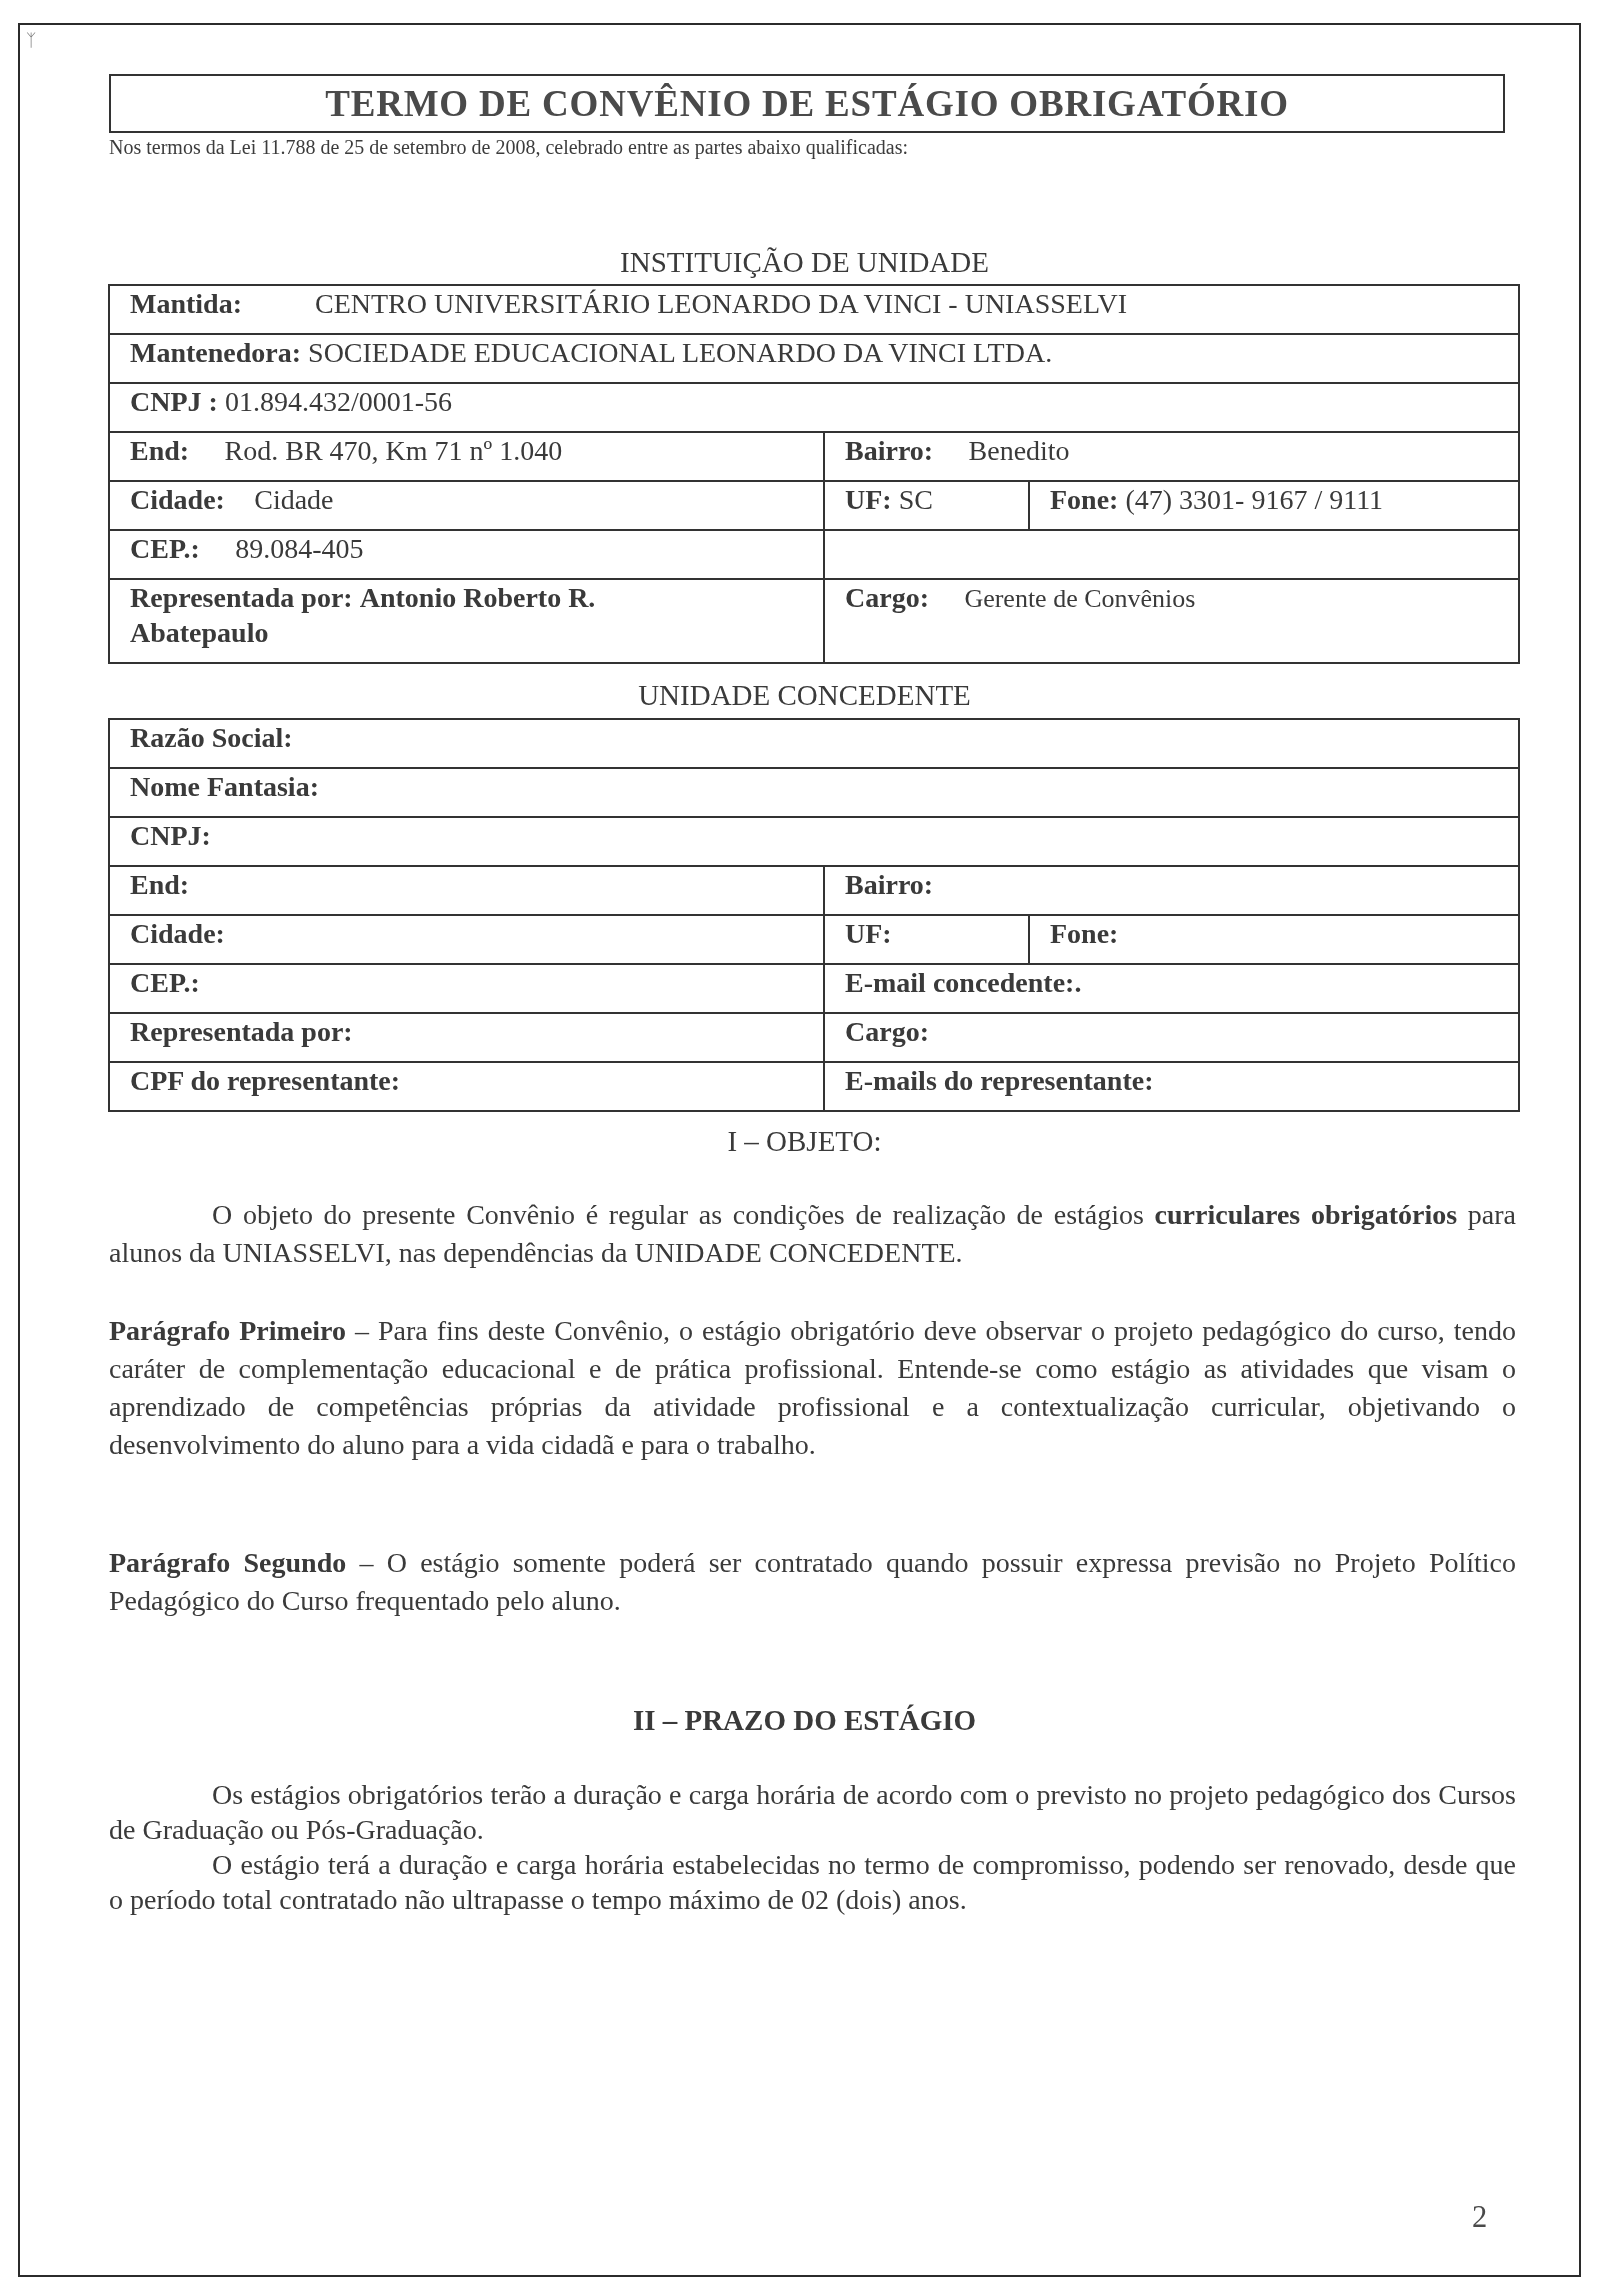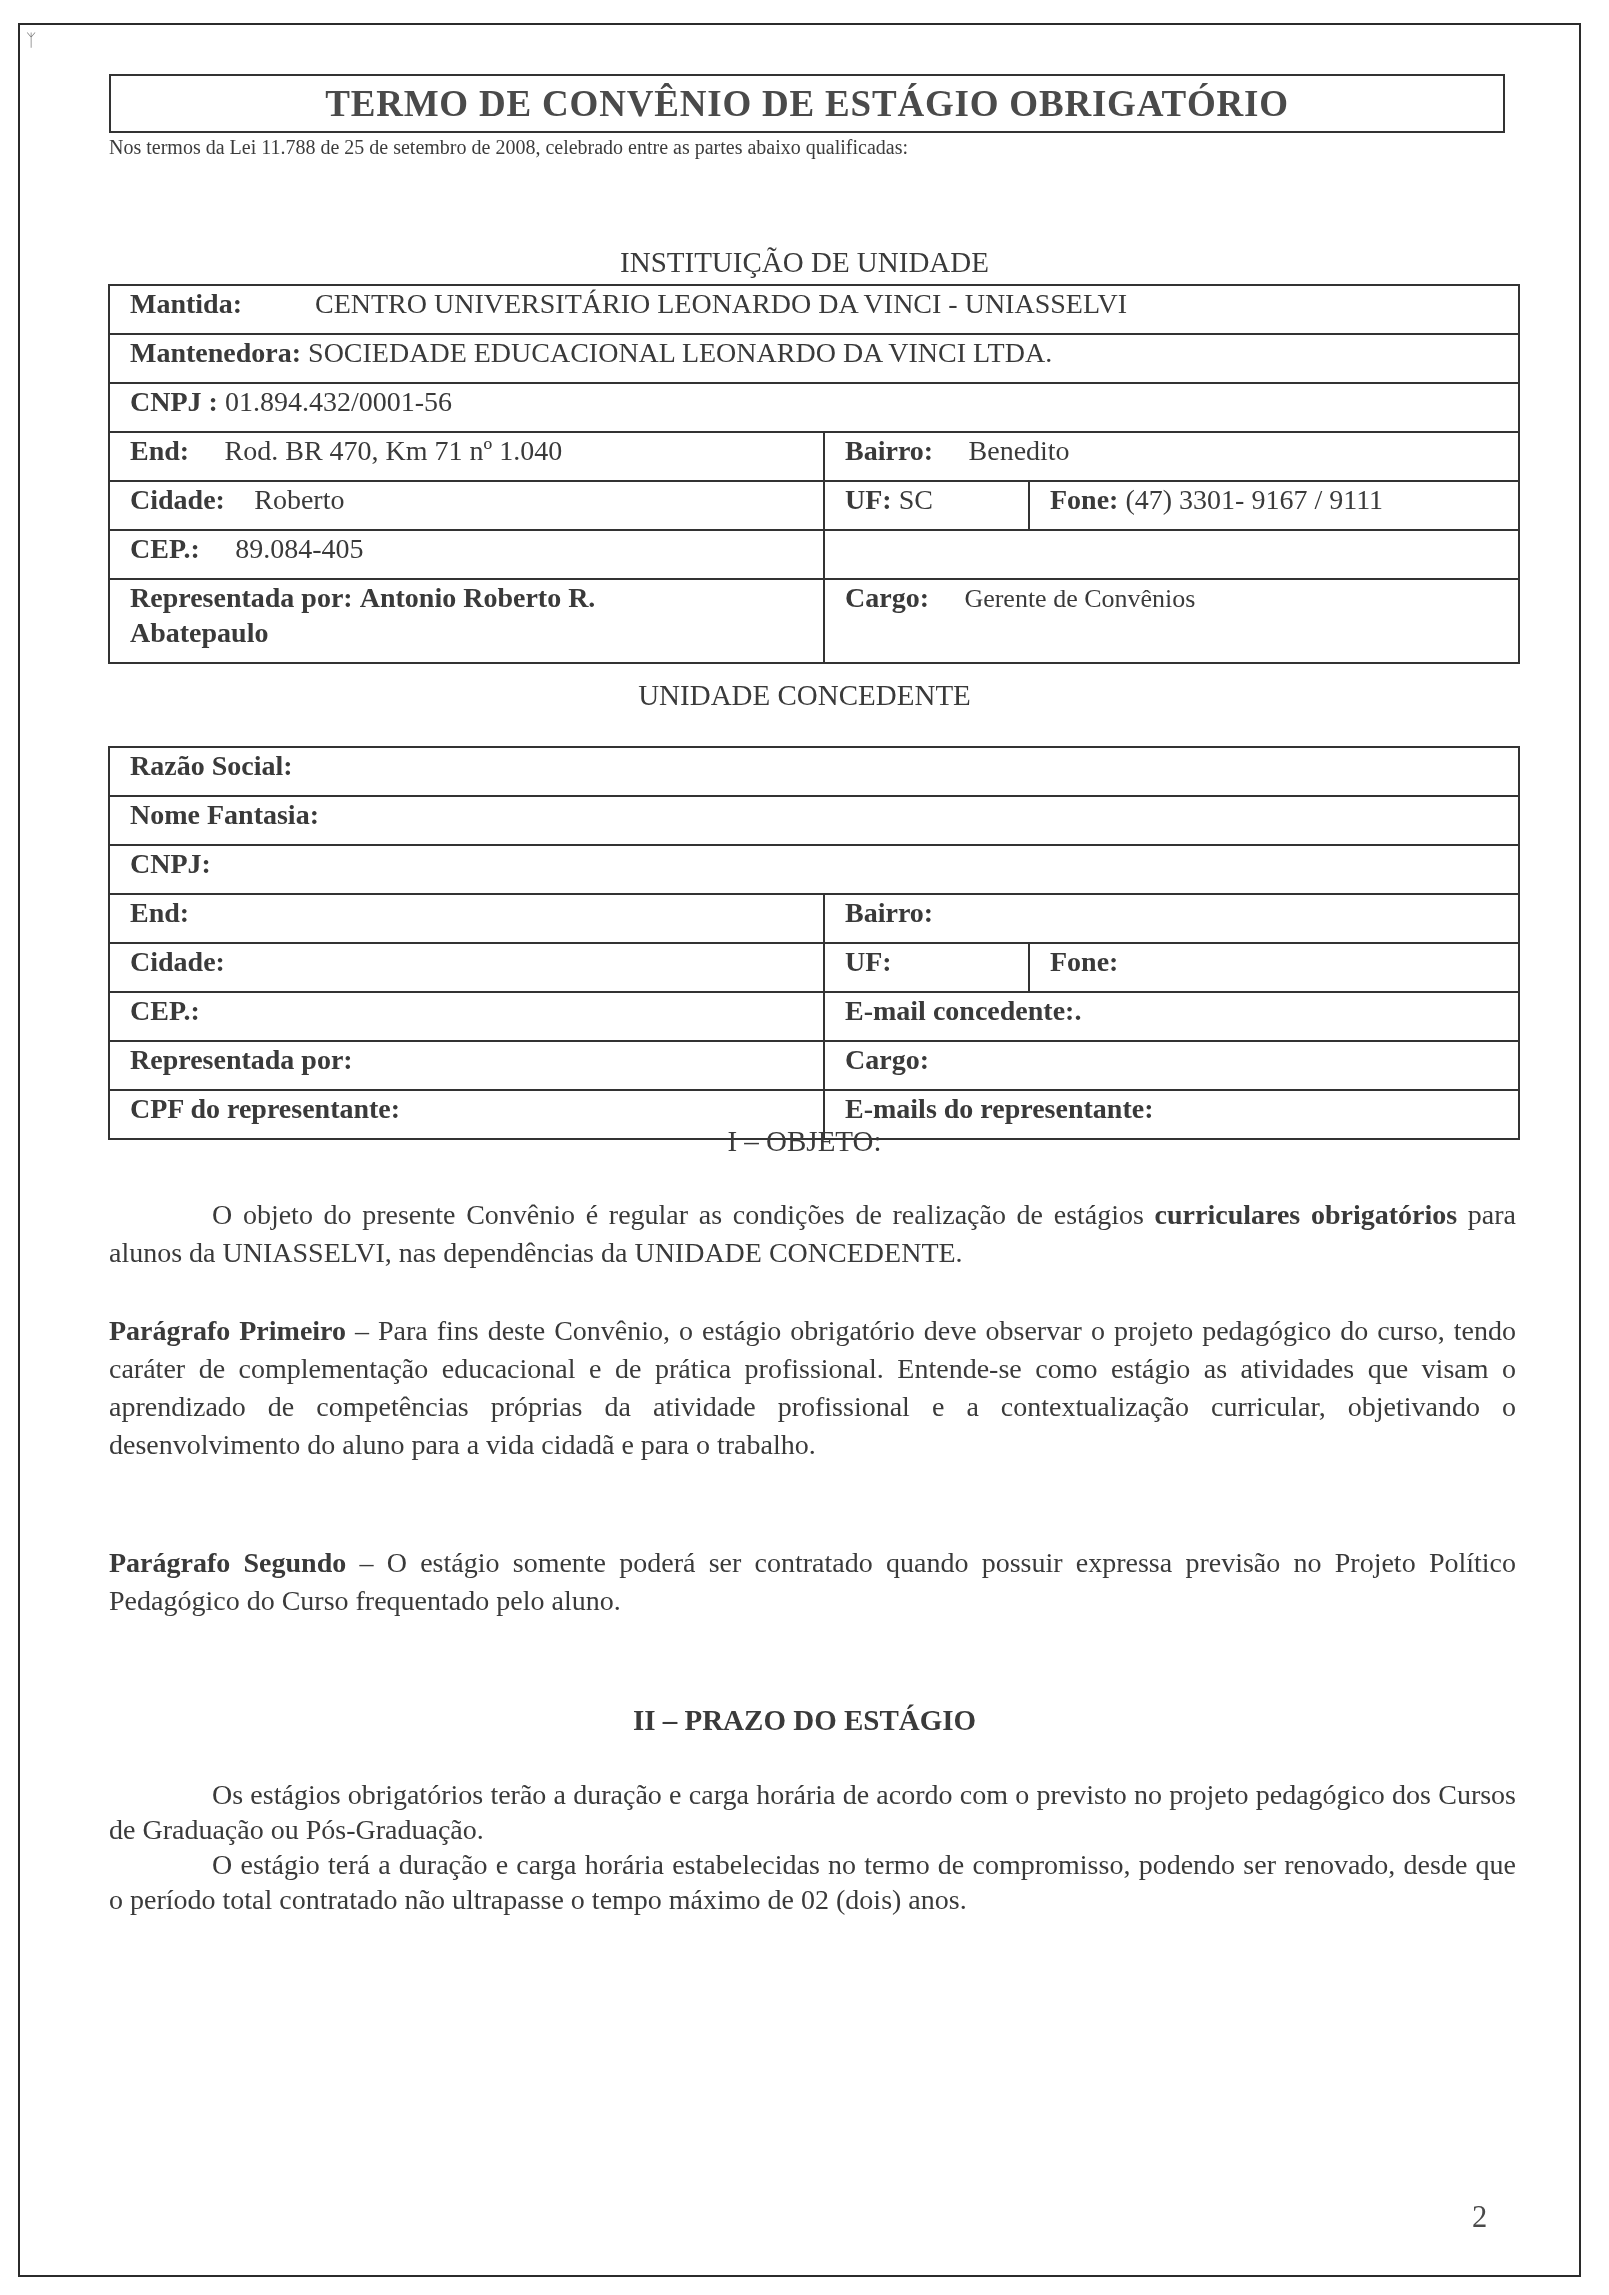--- a/index.html
+++ b/index.html
@@ -72,21 +72,21 @@
     <td colspan="2">
       <span class="lbl">Bairro:</span>
       <span style="display:inline-block;width:21.4px"></span>
       <span class="val">Benedito</span>
     </td>
   </tr>
   <tr style="height:41px">
     <td>
       <span class="lbl">Cidade:</span>
       <span style="display:inline-block;width:15.3px"></span>
-      <span class="val">Roberto</span>
+      <span class="val">Cidade</span>
     </td>
     <td>
       <span class="lbl">UF:</span>
       <span class="val">SC</span>
     </td>
     <td>
       <span class="lbl">Fone:</span>
       <span class="val">(47) 3301- 9167 / 9111</span>
     </td>
   </tr>
@@ -108,21 +108,21 @@
       <span class="lbl">Cargo:</span>
       <span style="display:inline-block;width:21.4px"></span>
       <span class="val" style="font-size:26px">Gerente de Convênios</span>
     </td>
   </tr>
 </tbody>
   </table>
 
 <div class="section-heading" style="top:679px;text-align:center;">UNIDADE CONCEDENTE</div>
 
-<table class="form" style="top:718px;margin-top:28px;">
+<table class="form" style="top:718px;">
   <colgroup>
       <col style="width:715px">
       <col style="width:205px">
       <col style="width:490px">
     </colgroup>
   <tbody>
       <tr style="height:38px">
     <td colspan="3"><span class="lbl">Razão Social:</span></td>
   </tr>
   <tr style="height:41px">

